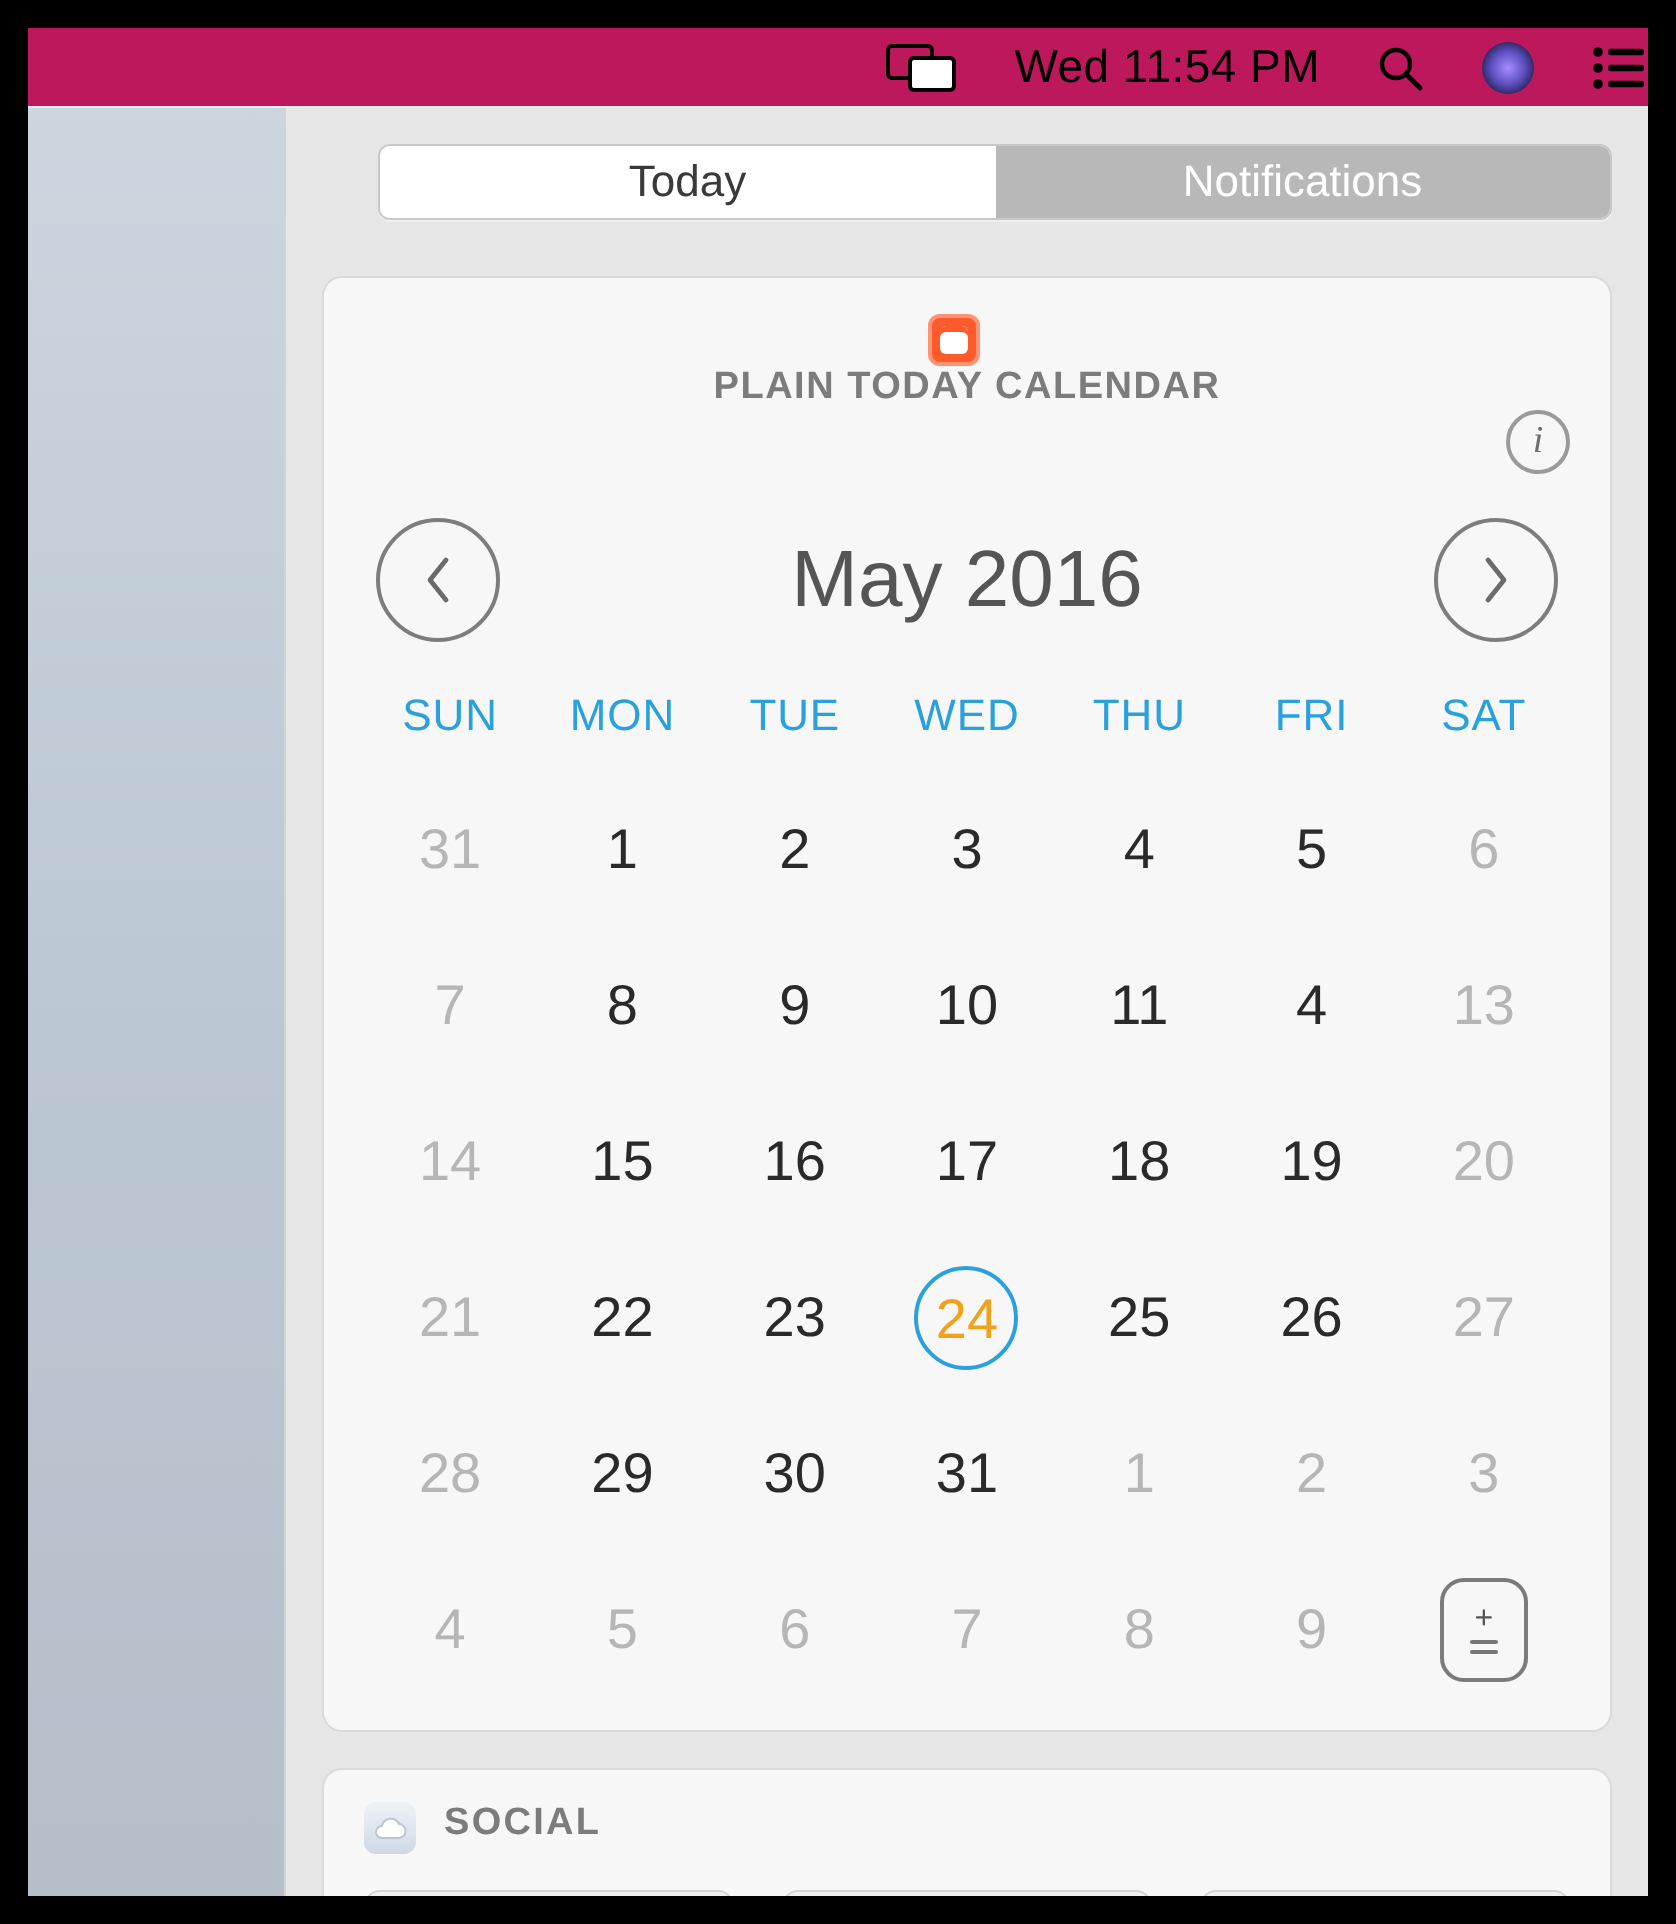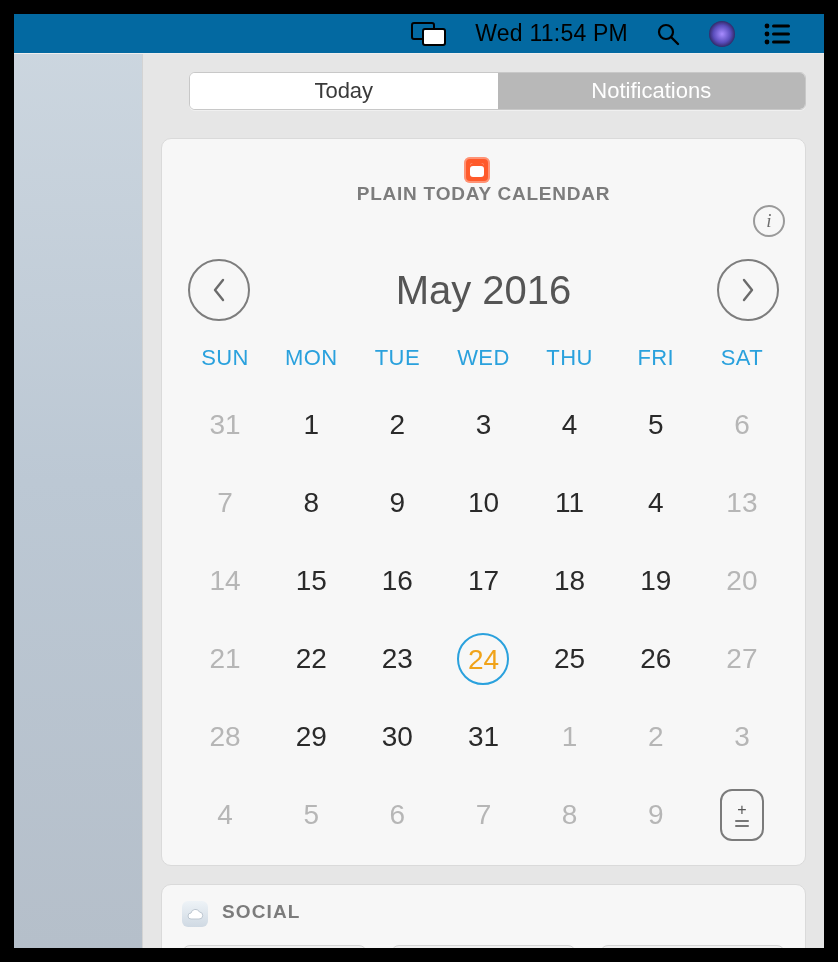--- a/index.html
+++ b/index.html
@@ -33,23 +33,23 @@
   .wallpaper {
     position:absolute; left:0; top:0;
     width:130px; height:100%;
     background: linear-gradient(180deg,#cdd7e0 0%, #bcc8d4 50%, #b5bfca 100%);
   }
 
   
   .menubar {
     position:absolute; left:0; top:0;
     width:100%; height:40px;
-    background:#0369a1;
+    background:#be185d;
     display:flex; align-items:center; justify-content:flex-end;
-    padding-right:34px;
+    padding-right:2px;
     border-bottom:1px solid #eee;
   }
   .menubar .slot { display:flex; align-items:center; margin-left:28px; color:#000; }
   .menubar .clock { font-size:23px; font-weight:400; letter-spacing:.01em; color:#000; }
   .icon svg { display:block; }
 
   
   .nc-panel {
     position:absolute; left:128px; top:40px;
     width:682px; height:900px;

